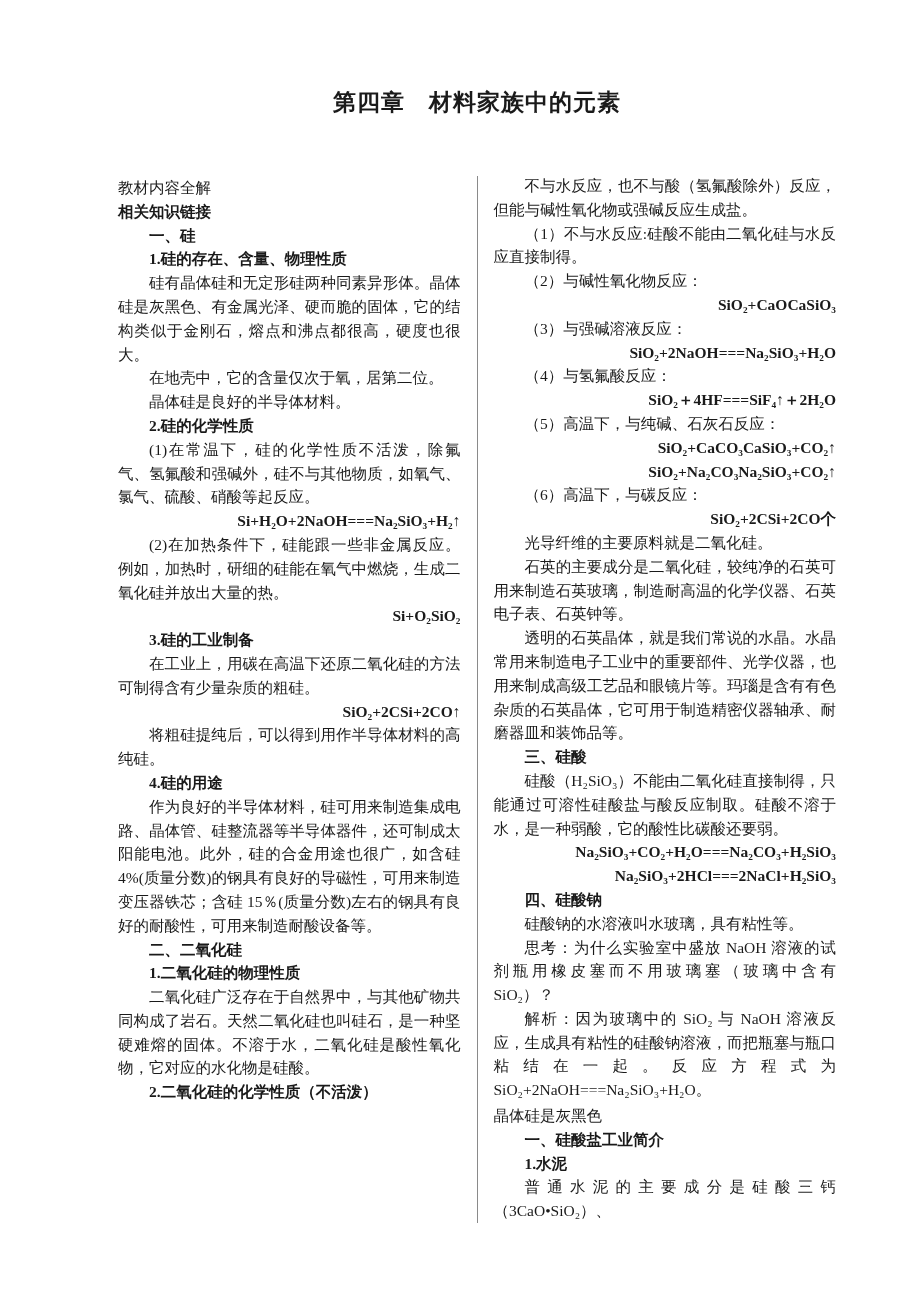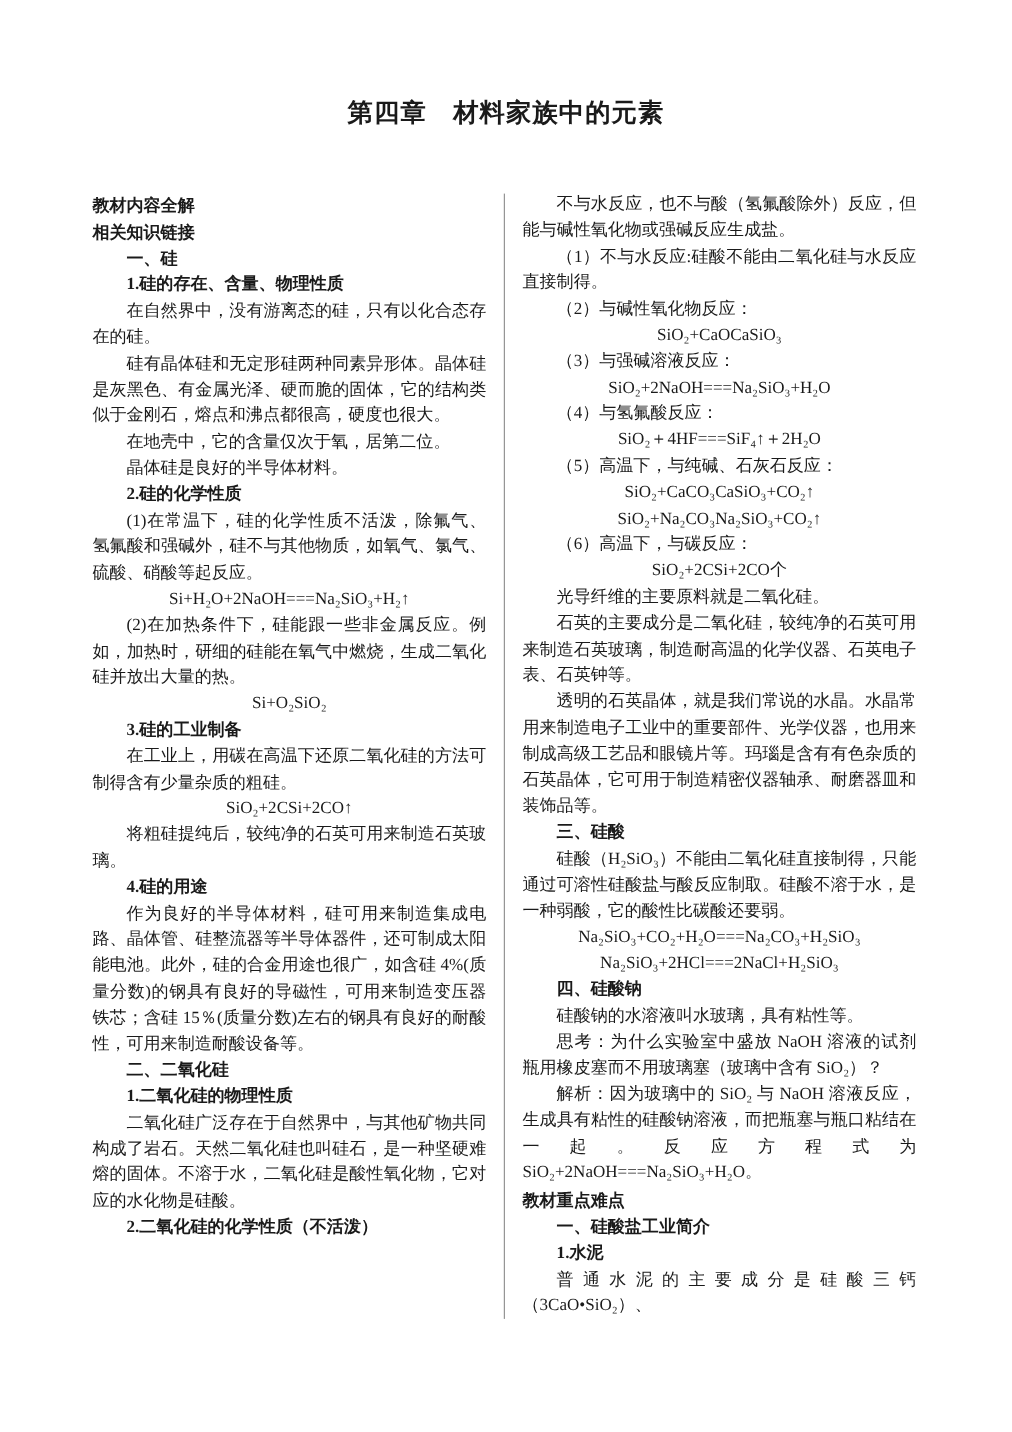--- a/index.html
+++ b/index.html
@@ -5,21 +5,21 @@
   * { margin: 0; padding: 0; box-sizing: border-box; }
   html, body { background: #ffffff; }
   body {
     width: 920px;
     height: 1302px;
     margin: 0 auto;
     font-family: "Liberation Serif", "DejaVu Serif", serif;
     color: #1a1a1a;
     overflow: hidden;
   }
-  .page { padding: 88px 84px 0 84px; }
+  .page { padding: 88px 84px 0 84px; margin-left: 34px; }
 
   .doc-title {
     font-size: 23px;
     font-weight: bold;
     text-align: center;
     line-height: 30px;
     margin-bottom: 56px;
     letter-spacing: 1px;
   }
 
@@ -39,54 +39,53 @@
   .p-section-title {
     font-size: 19px;
     font-weight: bold;
     text-align: center;
     line-height: 28px;
     margin: 14px 0 12px 0;
     letter-spacing: 0.5px;
   }
   .p-h1 {
     font-size: 17px;
-    font-weight: bold;
+    font-weight: normal;
     line-height: 26px;
     margin-top: 2px;
   }
   .p-h2 { font-weight: bold; }
   .p-h3 { font-weight: bold; text-indent: 2em; }
   .p-body { text-indent: 2em; text-align: justify; }
-  .p-formula { font-weight: normal; text-align: center; }
+  .p-formula { font-weight: bold; text-align: right; }
 </style>
 </head>
 <body>
 
 <div class="page">
   <h1 class="doc-title">第四章　材料家族中的元素</h1>
 
   <div class="columns">
     <div class="col" id="col-left">
         <p class="p-h1">教材内容全解</p>
         <p class="p-h2">相关知识链接</p>
         <p class="p-h3">一、硅</p>
         <p class="p-h3">1.硅的存在、含量、物理性质</p>
-        <p class="p-body">在自然界中，没有游离态的硅，只有以化合态存在的硅。</p>
         <p class="p-body">硅有晶体硅和无定形硅两种同素异形体。晶体硅是灰黑色、有金属光泽、硬而脆的固体，它的结构类似于金刚石，熔点和沸点都很高，硬度也很大。</p>
         <p class="p-body">在地壳中，它的含量仅次于氧，居第二位。</p>
         <p class="p-body">晶体硅是良好的半导体材料。</p>
         <p class="p-h3">2.硅的化学性质</p>
         <p class="p-body">(1)在常温下，硅的化学性质不活泼，除氟气、氢氟酸和强碱外，硅不与其他物质，如氧气、氯气、硫酸、硝酸等起反应。</p>
         <p class="p-formula">Si+H₂O+2NaOH===Na₂SiO₃+H₂↑</p>
         <p class="p-body">(2)在加热条件下，硅能跟一些非金属反应。例如，加热时，研细的硅能在氧气中燃烧，生成二氧化硅并放出大量的热。</p>
         <p class="p-formula">Si+O₂SiO₂</p>
         <p class="p-h3">3.硅的工业制备</p>
         <p class="p-body">在工业上，用碳在高温下还原二氧化硅的方法可制得含有少量杂质的粗硅。</p>
         <p class="p-formula">SiO₂+2CSi+2CO↑</p>
-        <p class="p-body">将粗硅提纯后，较纯净的石英可用来制造石英玻璃。</p>
+        <p class="p-body">将粗硅提纯后，可以得到用作半导体材料的高纯硅。</p>
         <p class="p-h3">4.硅的用途</p>
         <p class="p-body">作为良好的半导体材料，硅可用来制造集成电路、晶体管、硅整流器等半导体器件，还可制成太阳能电池。此外，硅的合金用途也很广，如含硅 4%(质量分数)的钢具有良好的导磁性，可用来制造变压器铁芯；含硅 15％(质量分数)左右的钢具有良好的耐酸性，可用来制造耐酸设备等。</p>
         <p class="p-h3">二、二氧化硅</p>
         <p class="p-h3">1.二氧化硅的物理性质</p>
         <p class="p-body">二氧化硅广泛存在于自然界中，与其他矿物共同构成了岩石。天然二氧化硅也叫硅石，是一种坚硬难熔的固体。不溶于水，二氧化硅是酸性氧化物，它对应的水化物是硅酸。</p>
         <p class="p-h3">2.二氧化硅的化学性质（不活泼）</p>
       </div>
     <div class="divider"></div>
     <div class="col" id="col-right">
         <p class="p-body">不与水反应，也不与酸（氢氟酸除外）反应，但能与碱性氧化物或强碱反应生成盐。</p>
@@ -106,19 +105,19 @@
         <p class="p-body">石英的主要成分是二氧化硅，较纯净的石英可用来制造石英玻璃，制造耐高温的化学仪器、石英电子表、石英钟等。</p>
         <p class="p-body">透明的石英晶体，就是我们常说的水晶。水晶常用来制造电子工业中的重要部件、光学仪器，也用来制成高级工艺品和眼镜片等。玛瑙是含有有色杂质的石英晶体，它可用于制造精密仪器轴承、耐磨器皿和装饰品等。</p>
         <p class="p-h3">三、硅酸</p>
         <p class="p-body">硅酸（H₂SiO₃）不能由二氧化硅直接制得，只能通过可溶性硅酸盐与酸反应制取。硅酸不溶于水，是一种弱酸，它的酸性比碳酸还要弱。</p>
         <p class="p-formula">Na₂SiO₃+CO₂+H₂O===Na₂CO₃+H₂SiO₃</p>
         <p class="p-formula">Na₂SiO₃+2HCl===2NaCl+H₂SiO₃</p>
         <p class="p-h3">四、硅酸钠</p>
         <p class="p-body">硅酸钠的水溶液叫水玻璃，具有粘性等。</p>
         <p class="p-body">思考：为什么实验室中盛放 NaOH 溶液的试剂瓶用橡皮塞而不用玻璃塞（玻璃中含有 SiO₂）？</p>
         <p class="p-body">解析：因为玻璃中的 SiO₂ 与 NaOH 溶液反应，生成具有粘性的硅酸钠溶液，而把瓶塞与瓶口粘结在一起。反应方程式为 SiO₂+2NaOH===Na₂SiO₃+H₂O。</p>
-        <p class="p-h1">教材重点难点</p>
+        <p class="p-h1">晶体硅是灰黑色</p>
         <p class="p-h3">一、硅酸盐工业简介</p>
         <p class="p-h3">1.水泥</p>
         <p class="p-body">普通水泥的主要成分是硅酸三钙（3CaO•SiO₂）、</p>
       </div>
   </div>
 </div>
 
 </body></html>

